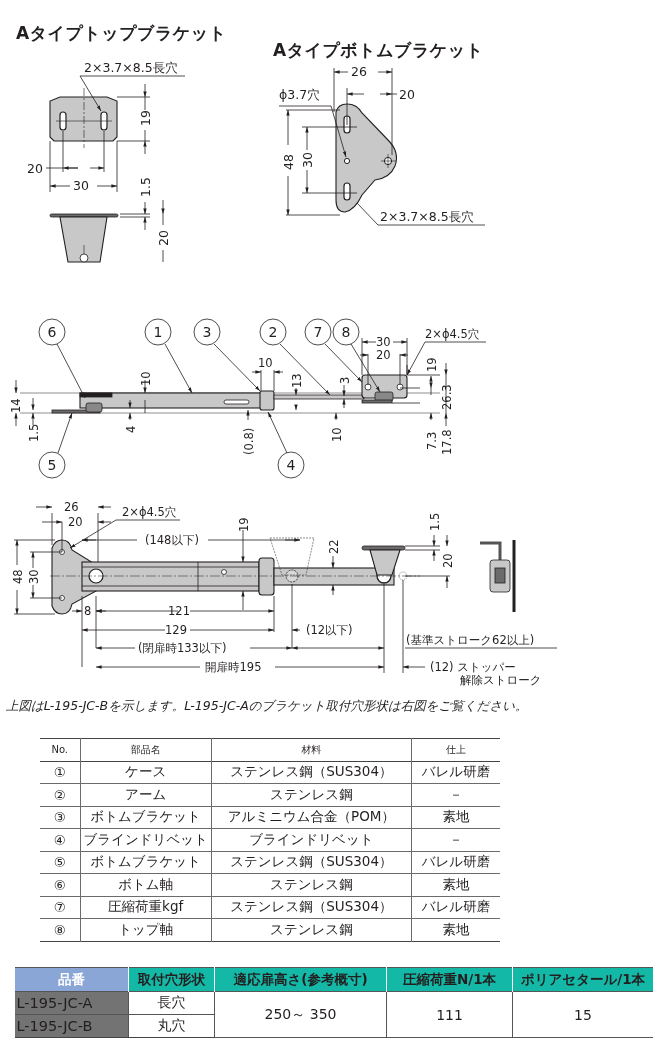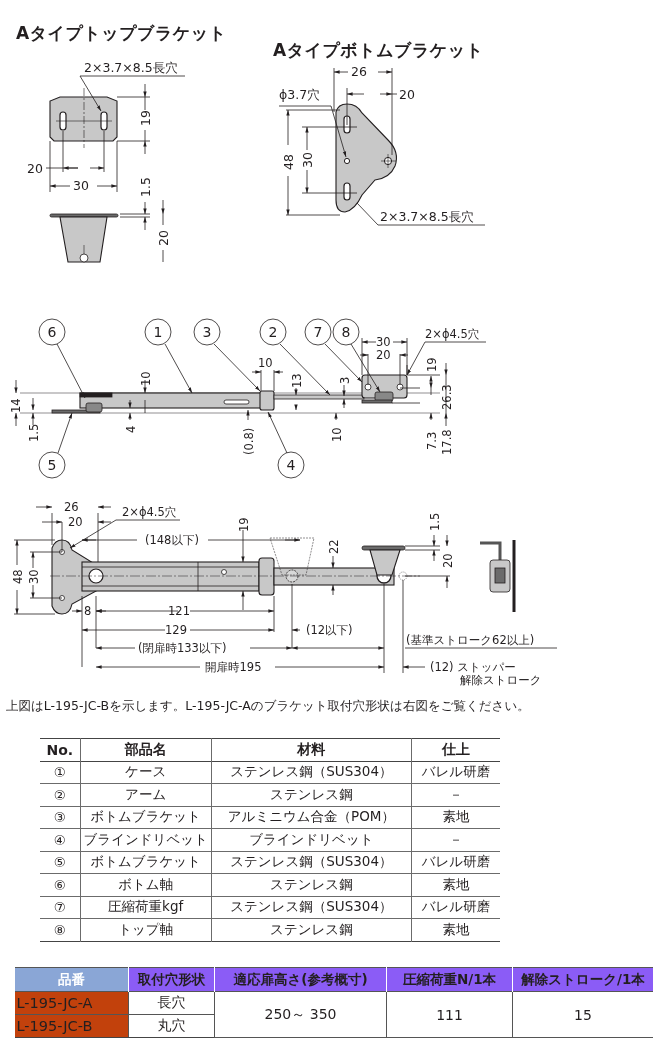--- a/index.html
+++ b/index.html
@@ -6,32 +6,32 @@
   html, body { width: 671px; height: 1060px; background: #ffffff; overflow: hidden; }
   body { position: relative; font-family: "DejaVu Sans", "Liberation Sans", sans-serif; color: #231f20; }
   .abs { position: absolute; }
   .title { font-size: 17px; font-weight: bold; letter-spacing: 0.5px; color: #231f20; }
   svg { position: absolute; left: 0; top: 0; overflow: visible; }
   svg text { font-family: "DejaVu Sans", "Liberation Sans", sans-serif; fill: #231f20; }
   .note { font-size: 12.5px; color: #231f20; white-space: nowrap; }
   table { border-collapse: collapse; position: absolute; }
   .parts { left: 40px; top: 738px; width: 460px; font-size: 13.5px; }
   .parts th, .parts td { text-align: center; height: 22.5px; padding: 0 3px; white-space: nowrap; }
-  .parts th { font-weight: bold; font-size: 14px; }
+  .parts th { font-weight: normal; font-size: 10px; }
   .parts tr { border-bottom: 1px solid #6b6b6b; }
   .parts tr:first-child { border-top: 1.5px solid #444; }
   .parts tr:last-child { border-bottom: 1.5px solid #444; }
   .parts th + th, .parts td + td { border-left: 1px solid #6b6b6b; }
   .spec { left: 14px; top: 967px; width: 639px; font-size: 14px; }
   .spec th, .spec td { text-align: center; white-space: nowrap; }
   .spec th { height: 24px; font-weight: bold; font-size: 13.5px; border-left: 1px solid #fff; }
   .spec th.hl { background: #8aa6d6; color: #ffffff; }
-  .spec thead tr { background: #8b5cf6; border-top: 1.5px solid #555; }
+  .spec thead tr { background: #14b8a6; border-top: 1.5px solid #555; }
   .spec td { height: 23px; border: 1px solid #555; border-left: 1px solid #555; }
-  .spec td.pn { background: #c2410c; text-align: left; padding-left: 2px; border-left: none; font-size: 14.5px; margin-top: 48px; }
+  .spec td.pn { background: #737373; text-align: left; padding-left: 2px; border-left: none; font-size: 14.5px; margin-top: 48px; }
   .spec tbody tr:last-child td { border-bottom: 1.5px solid #444; }
 </style>
 </head>
 <body>
 
 <div class="abs title" style="left:16px; top:22px;">Aタイプトップブラケット</div>
 <div class="abs title" style="left:273px; top:22px;margin-top:17px;">Aタイプボトムブラケット</div>
 
 <svg width="671" height="700" viewBox="0 0 671 700">
   <defs>
@@ -359,21 +359,21 @@
     <text x="165" y="634">129</text>
     <text x="306" y="634">(12以下)</text>
     <text x="138" y="652">(閉扉時133以下)</text>
     <text x="205" y="671">開扉時195</text>
     <text x="406" y="644">(基準ストローク62以上)</text>
     <text x="430" y="671">(12) ストッパー</text>
     <text x="460" y="684">解除ストローク</text>
   </g>
 </svg>
 
-<div class="abs note" style="left:6px; top:698px;">上図はL-195-JC-Bを示します。L-195-JC-Aのブラケット取付穴形状は右図をご覧ください。</div>
+<div class="abs note" style="left:6px; top:698px;font-style:italic;">上図はL-195-JC-Bを示します。L-195-JC-Aのブラケット取付穴形状は右図をご覧ください。</div>
 
 <table class="parts">
   <thead>
     <tr>
       <th style="width:40px">No.</th>
       <th style="width:128px">部品名</th>
       <th style="width:200px">材料</th>
       <th>仕上</th>
     </tr>
   </thead>
@@ -429,21 +429,21 @@
   </tbody>
 </table>
 
 <table class="spec">
   <thead>
     <tr>
       <th class="hl" style="width:114px">品番</th>
       <th style="width:86px">取付穴形状</th>
       <th style="width:172px">適応扉高さ(参考概寸)</th>
       <th style="width:126px">圧縮荷重N/1本</th>
-      <th>解除ストローク/1本</th>
+      <th>ポリアセタール/1本</th>
     </tr>
   </thead>
   <tbody>
     <tr>
       <td class="pn">L-195-JC-A</td>
       <td>長穴</td>
       <td rowspan="2">250～ 350</td>
       <td rowspan="2">111</td>
       <td rowspan="2" style="border-right:none">15</td>
     </tr>

